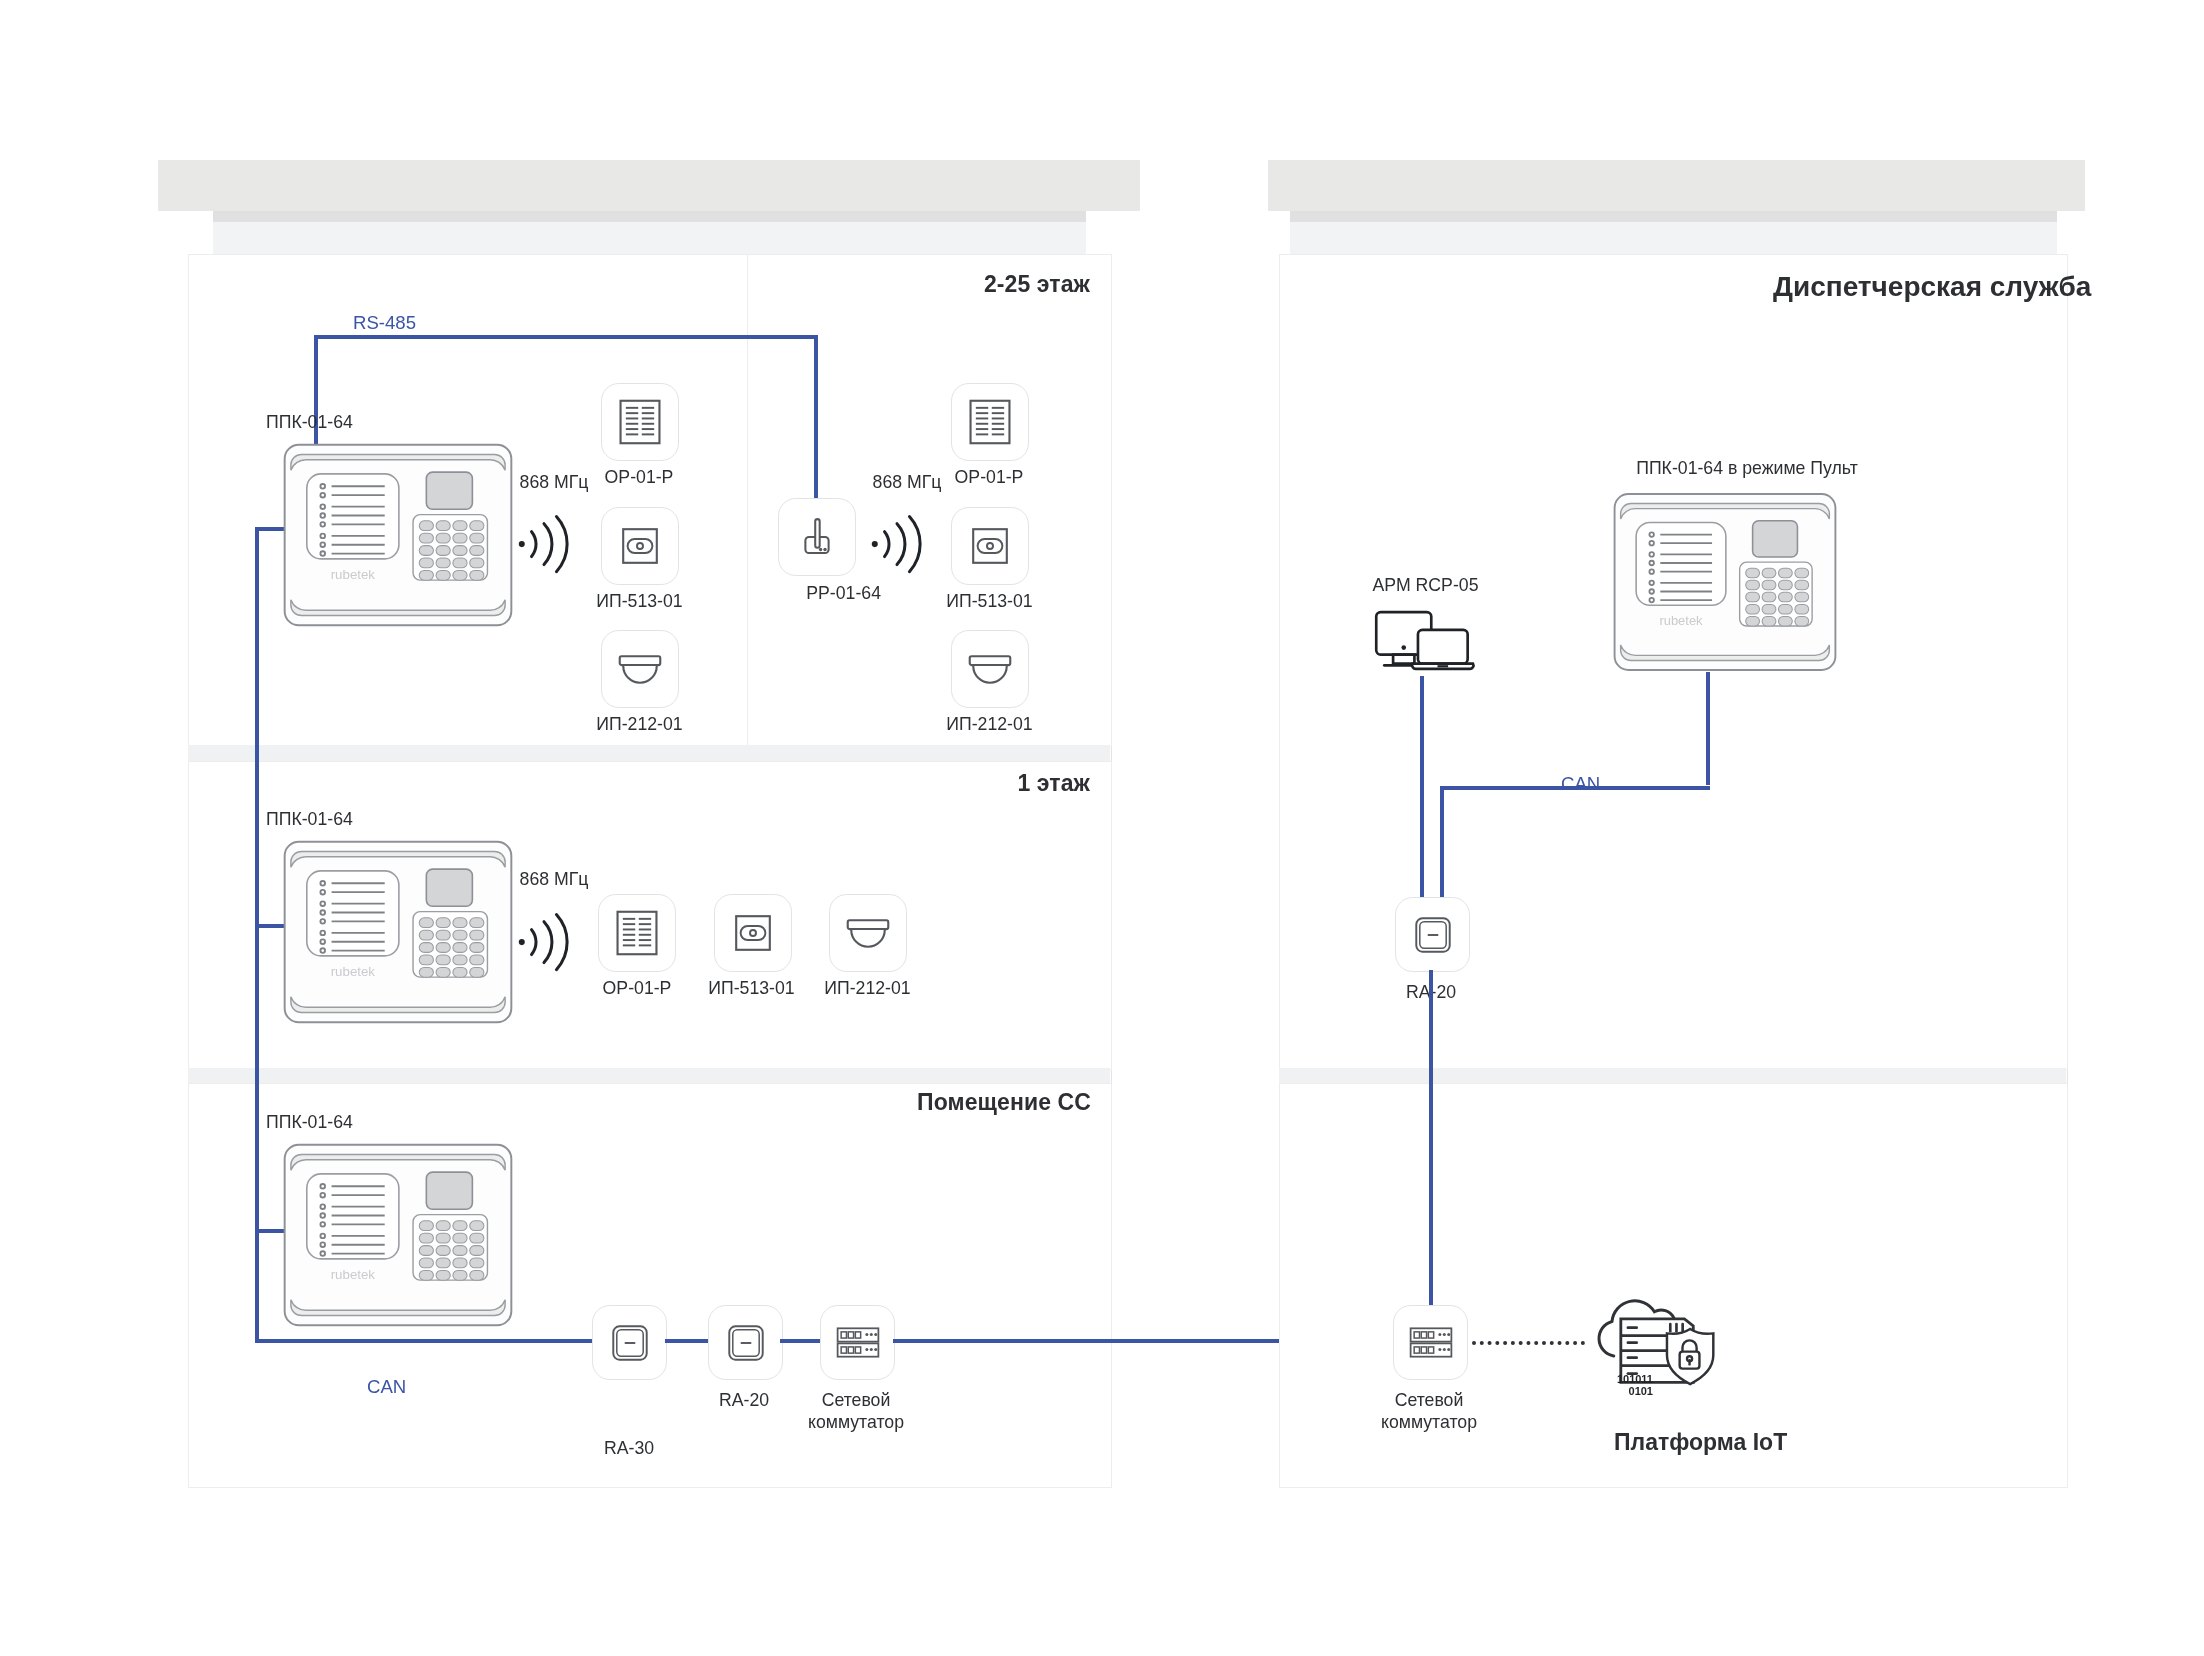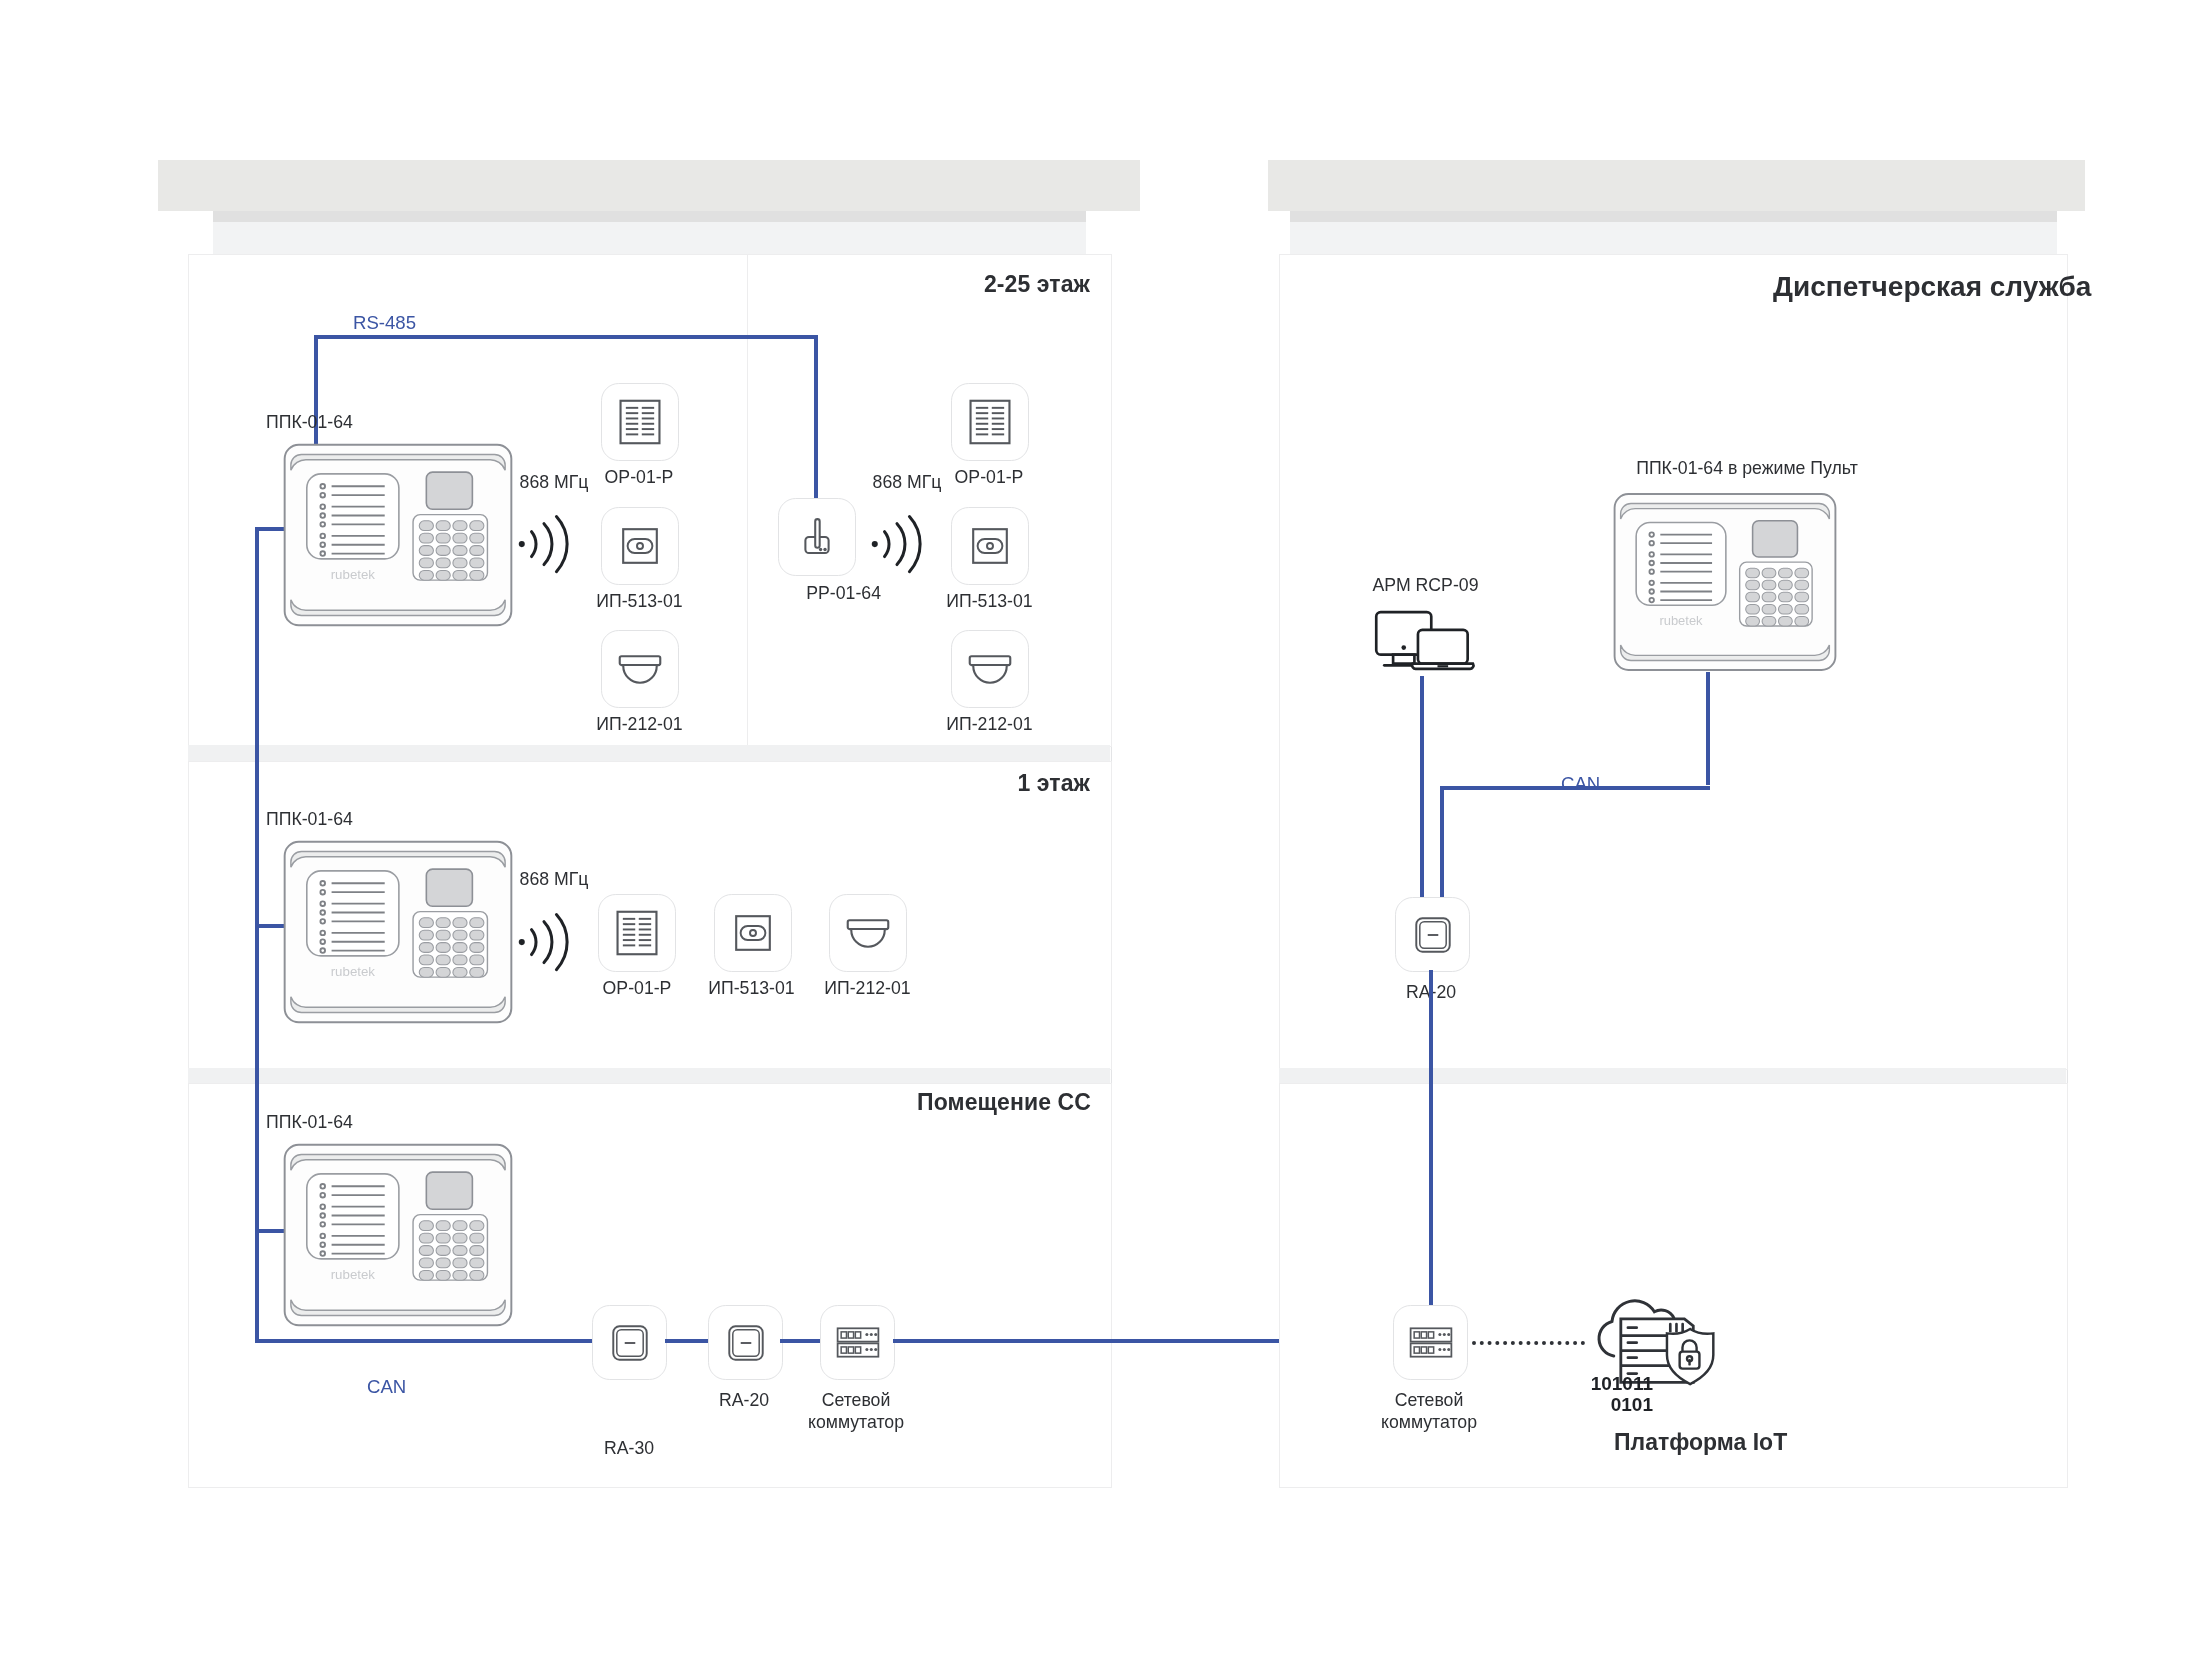--- a/index.html
+++ b/index.html
@@ -33,21 +33,21 @@
   .tile{position:absolute;border:1.4px solid #e2e3e5;border-radius:17.7px;background:#fff;
         display:flex;align-items:center;justify-content:center;}
 
   
   .ppk{position:absolute;}
   .ppk svg{display:block;width:100%;height:100%;}
 
   .rf{position:absolute;}
   .big-title{position:absolute;font-size:28px;font-weight:bold;color:#2d2f33;white-space:nowrap;}
   .iot-title{position:absolute;font-size:23px;font-weight:bold;color:#2d2f33;white-space:nowrap;margin-left:29px;}
-  .bin{position:absolute;font-size:19px;font-weight:bold;color:#1f2226;line-height:1.12;text-align:right;}
+  .bin{position:absolute;font-size:11px;font-weight:bold;color:#1f2226;line-height:1.12;text-align:right;}
 </style>
 </head>
 <body>
 
 <div id="stage">
 
   <div class="roof-top" style="left:158px;top:160px;width:982px;height:51px;"></div>
   <div class="roof-mid" style="left:213px;top:211px;width:873px;height:10.6px;"></div>
   <div class="roof-low" style="left:213px;top:222px;width:873px;height:35px;"></div>
   <div class="bld-body" style="left:188px;top:254px;width:922px;height:1232px;"></div>
@@ -499,21 +499,21 @@
           <rect x="193" y="131" width="16" height="11" rx="5.5"></rect>
           <rect x="212" y="131" width="16" height="11" rx="5.5"></rect>
         <rect x="155" y="145" width="16" height="11" rx="5.5"></rect>
           <rect x="174" y="145" width="16" height="11" rx="5.5"></rect>
           <rect x="193" y="145" width="16" height="11" rx="5.5"></rect>
           <rect x="212" y="145" width="16" height="11" rx="5.5"></rect>
       </g>
     </svg>
   </div>
 
-  <div class="dev-lbl" style="left:1328px;top:575px;width:195px;">АРМ RCP-09</div>
+  <div class="dev-lbl" style="left:1328px;top:575px;width:195px;">АРМ RCP-05</div>
   <div style="position:absolute;left:1370px;top:605px;width:111px;height:71px;">
     <svg viewBox="0 0 125 80" width="111" height="71">
       <rect x="7" y="8" width="62" height="48" rx="5" fill="#fff" stroke="#1f2226" stroke-width="3"></rect>
       <path d="M26 56 h24 v10 h-24 z" fill="#fff" stroke="#1f2226" stroke-width="3"></path>
       <path d="M16 68 h44" stroke="#1f2226" stroke-width="3" stroke-linecap="round"></path>
       <circle cx="38" cy="48" r="2.6" fill="#1f2226"></circle>
       <rect x="54" y="28" width="56" height="38" rx="5" fill="#fff" stroke="#1f2226" stroke-width="3"></rect>
       <path d="M48 66 h68 a4 4 0 0 1 -4 6 H52 a4 4 0 0 1 -4 -6 z" fill="#fff" stroke="#1f2226" stroke-width="3"></path>
       <line x1="76" y1="69" x2="88" y2="69" stroke="#1f2226" stroke-width="2.4"></line>
     </svg>

